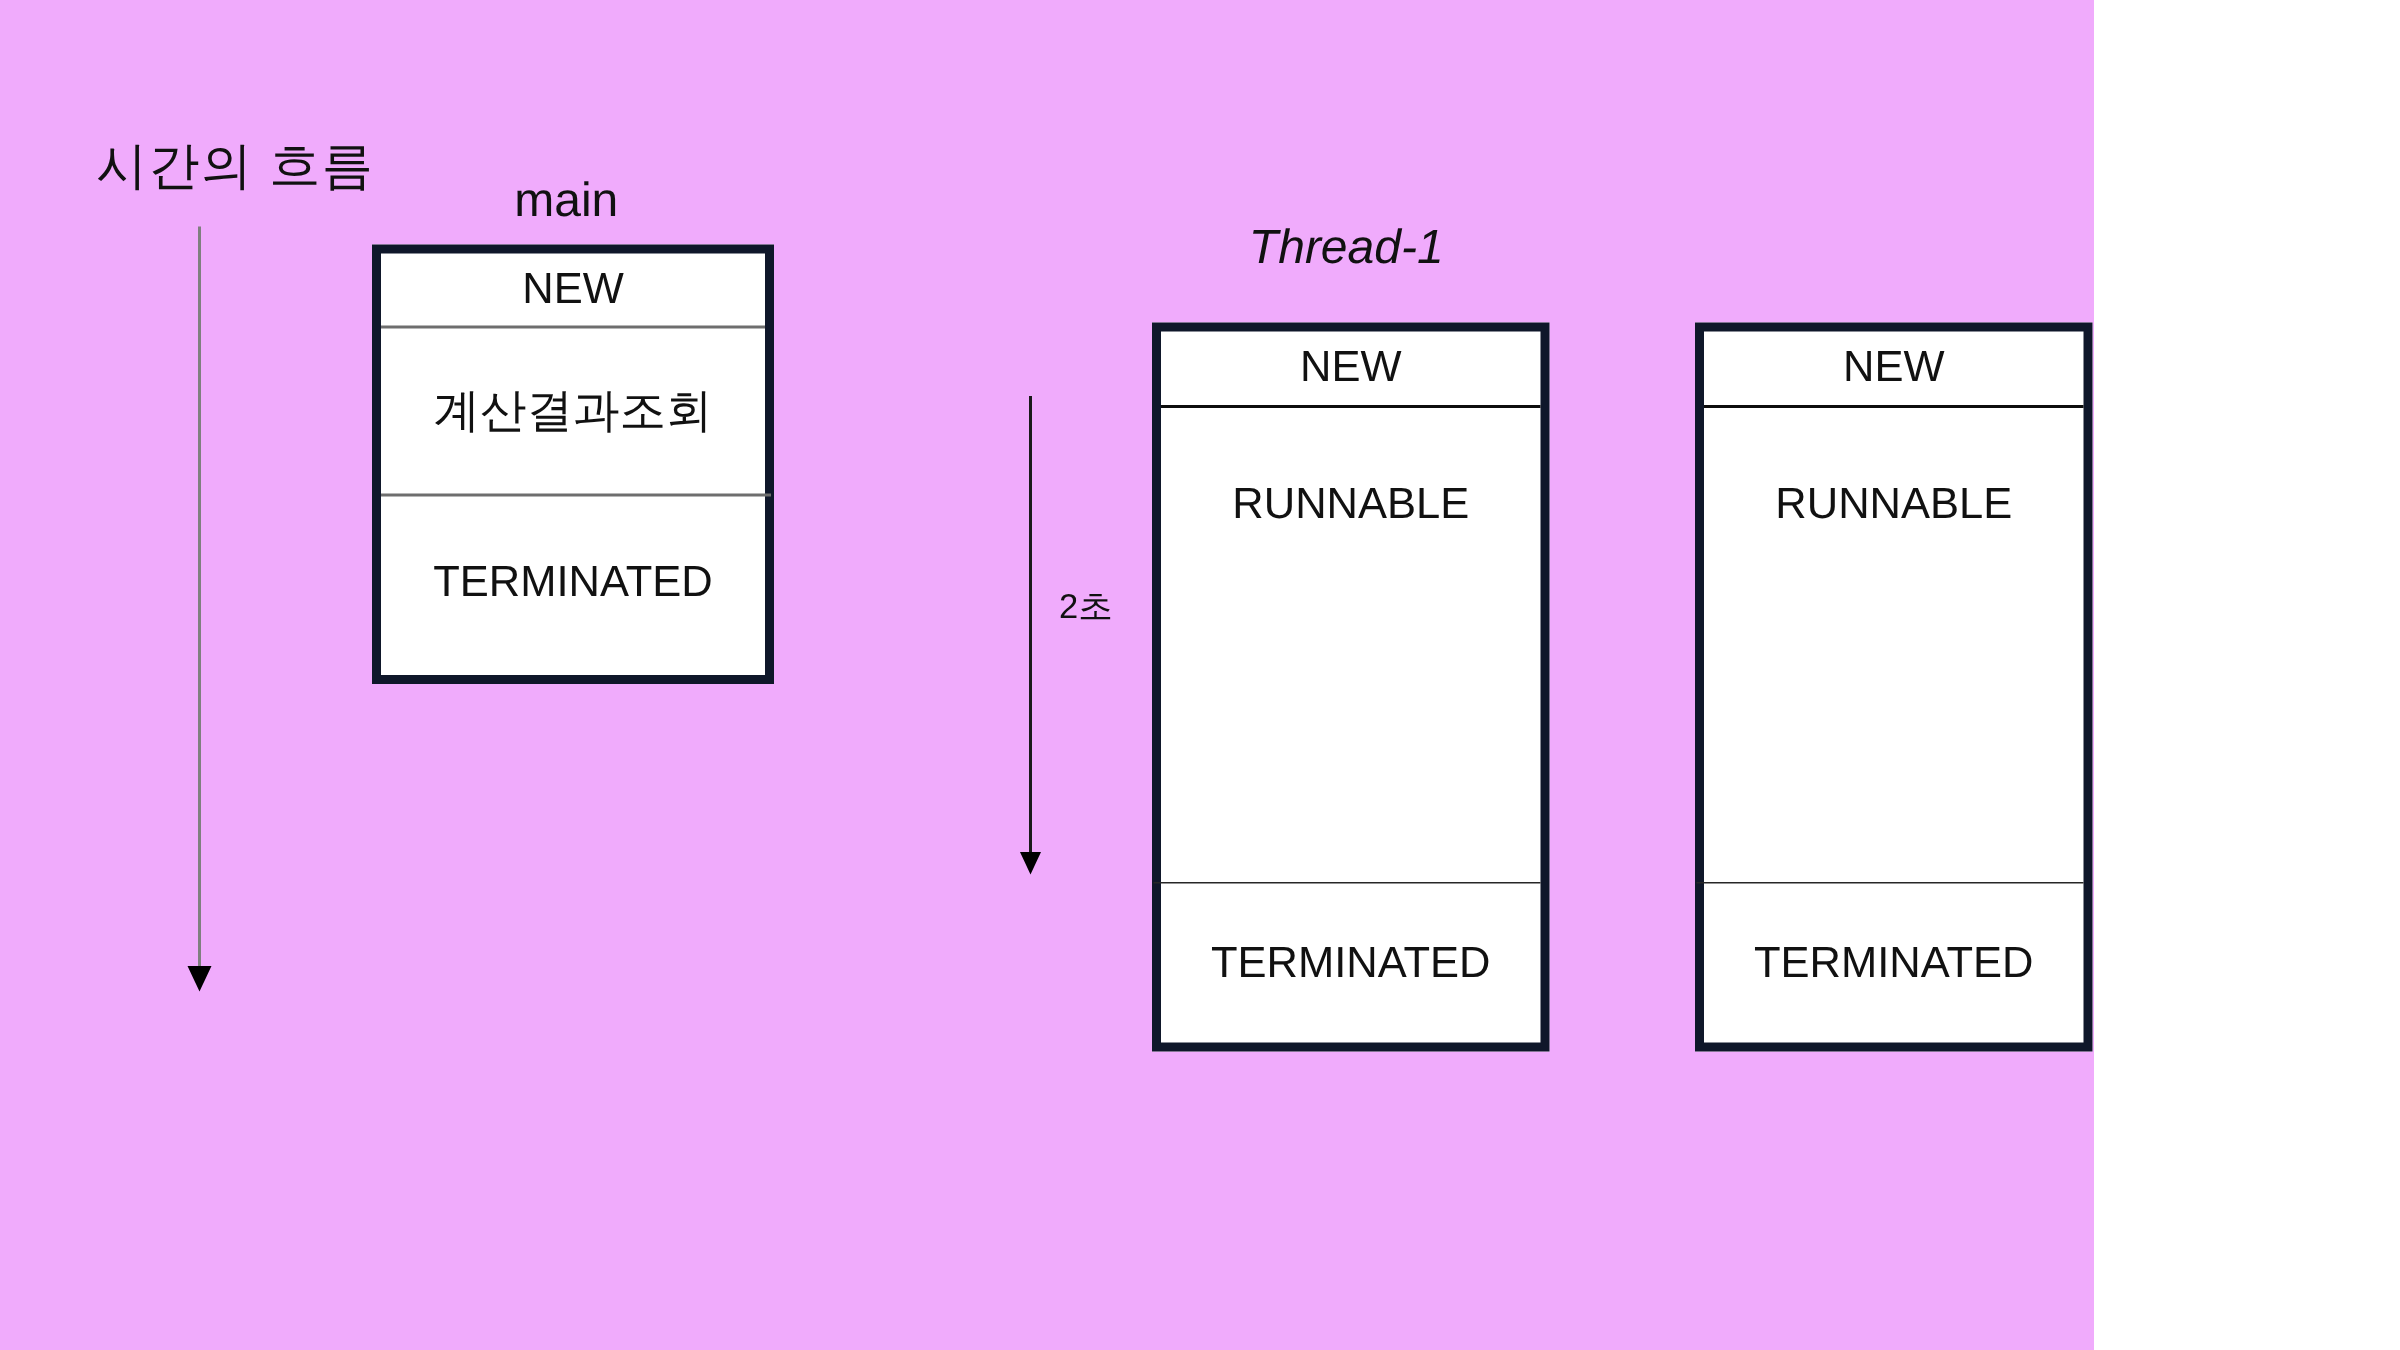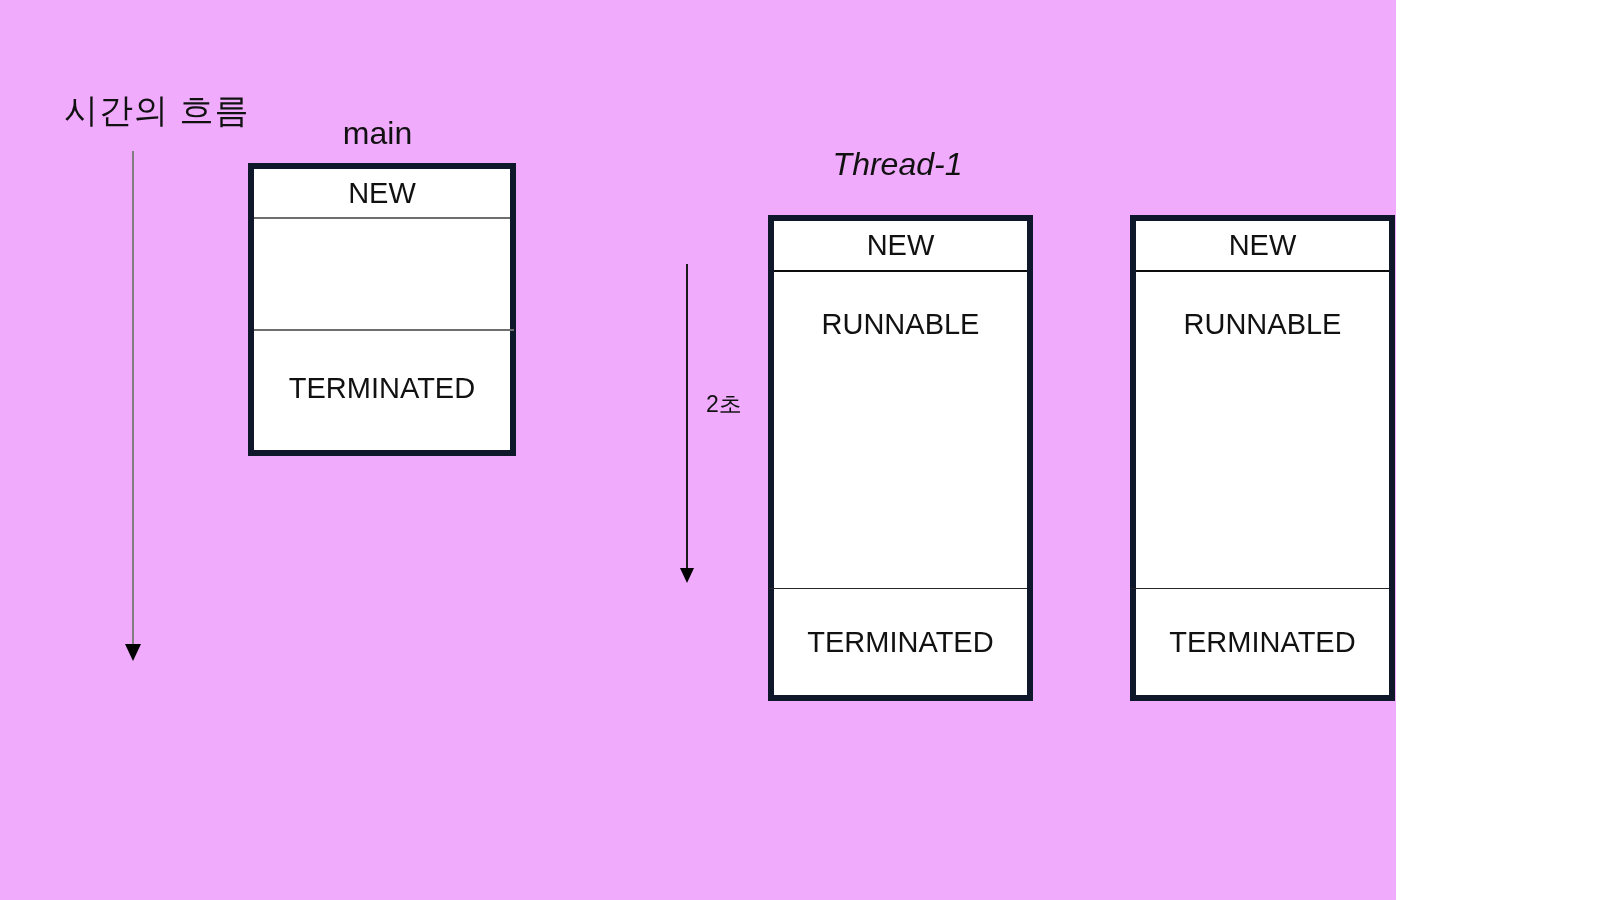--- a/index.html
+++ b/index.html
@@ -112,21 +112,21 @@
   .main-box .d2     { top: 160px; border-top: 2px solid #6e6e6e; width: calc(100% + 4px); }
   .main-box .s-term { top: 162px; height: 115px; }
 
   
   .thread .s-new  { top: 0; height: 49px; }
   .thread .d1     { top: 49px; border-top: 2px solid #0d0d0d; }
   .thread .s-run  {
     top: 51px;
     height: 316px;
     align-items: flex-start;
-    padding-top: 36px;
+    padding-top: 48px;
     box-sizing: border-box;
   }
   .thread .d2 {
     top: 367px;
     left: -5px;
     width: calc(100% + 5px);
     border-top: 1.5px solid #262626;
   }
   .thread .s-term { top: 369px; height: 105px; }
 </style>
@@ -136,20 +136,21 @@
 <div id="canvas">
 
   <div class="abs time-label">시간의 흐름</div>
   <div class="abs time-arrow-line"></div>
   <div class="abs time-arrow-head"></div>
 
   <div class="abs lifeline-title main-title">main</div>
   <div class="box main-box">
     <div class="section s-new">NEW</div>
     <div class="divider d1"></div>
+    <div class="section s-task">계산결과조회</div>
     <div class="divider d2"></div>
     <div class="section s-term">TERMINATED</div>
   </div>
 
   <div class="abs duration-arrow-line"></div>
   <div class="abs duration-arrow-head"></div>
   <div class="abs duration-label">2초</div>
 
   <div class="abs lifeline-title t1-title">Thread-1</div>
   <div class="box thread t1-box">

